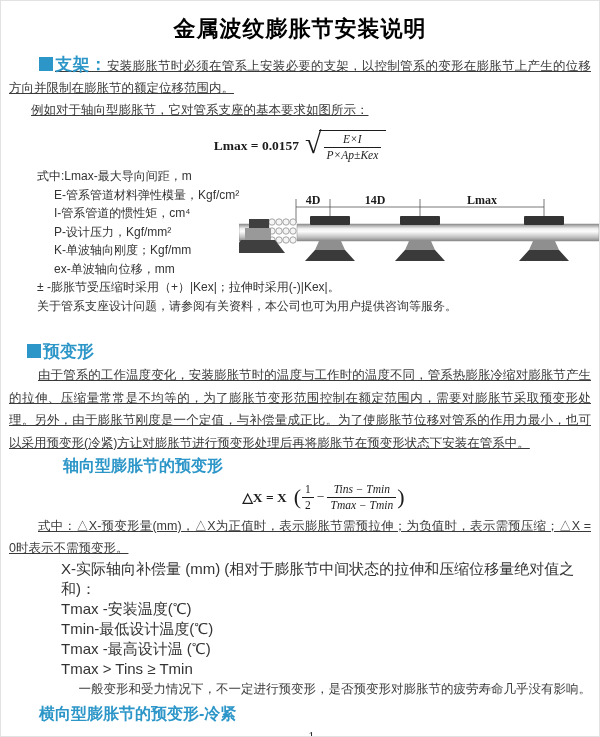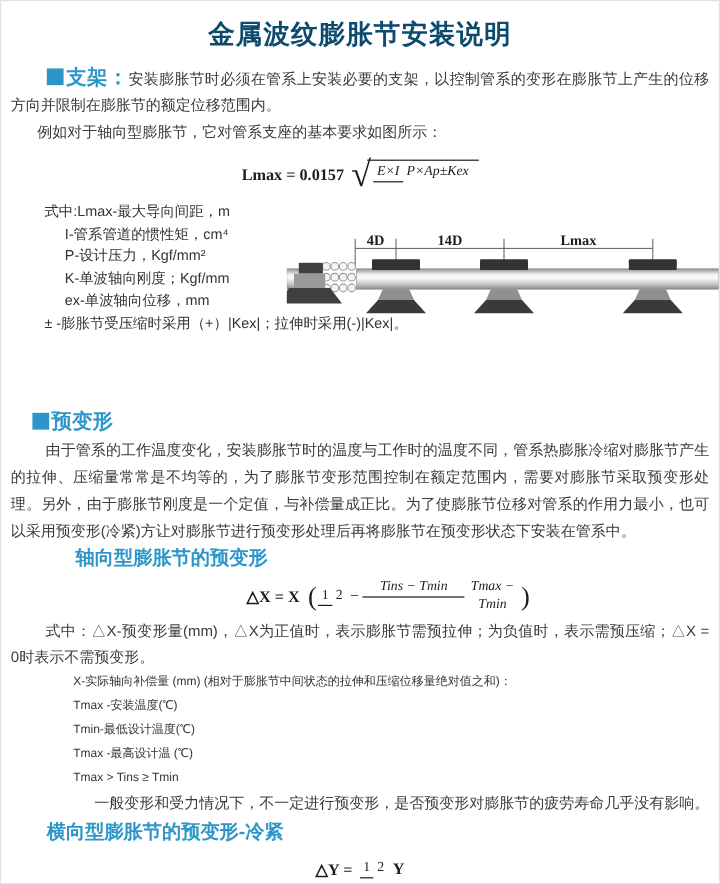--- a/index.html
+++ b/index.html
@@ -12,26 +12,26 @@
     font-family:"Liberation Sans", sans-serif;
     color:#3a3a3a;
     -webkit-font-smoothing:antialiased;
   }
   
   .doc-title {
     margin:13px 0 0;
     text-align:center;
     font-size:22px;
     font-weight:bold;
-    color:#0c4a6e;
+    color:#000000;
     letter-spacing:1px;
     line-height:30px;
   }
   
-  p { margin:0 8px; font-size:12.5px; line-height:22px; text-align:justify; }
+  p { margin:0 8px; font-size:12.5px; line-height:22px; text-align:justify;text-decoration:underline; }
   .intro-p { margin-top:10px; text-indent:30px; }
   .example-p { text-indent:22px; }
   .inline-head {
     font-size:17px; font-weight:bold; color:#2d96c8;
     text-indent:0; white-space:nowrap;
   }
   .sq {
     display:inline-block; width:14px; height:14px;
     background:#2d96c8; margin-right:2px; vertical-align:-1px;
   }
@@ -55,38 +55,38 @@
     font-size:13.5px;
   }
   .formula-1 { margin:6px 0 2px; height:38px; display:flex; align-items:center; justify-content:center; }
   .formula-2 { margin:4px 0 2px; height:34px; display:flex; align-items:center; justify-content:center;padding-left:48px; }
   .formula-3 { margin:5px 0 3px; height:30px; display:flex; align-items:center; justify-content:center; }
   .f-lhs { font-weight:bold; margin-right:6px; }
   .sqrt { display:inline-flex; }
   .sqrt-sign { font-size:30px; line-height:26px; font-weight:400; margin-right:-3px; }
   .sqrt-body { border-top:1.5px solid #1c1c1c; padding:1px 5px 0; }
   .frac {
-    display:inline-flex; flex-direction:row; align-items:flex-start;
+    display:inline-flex; flex-direction:column; align-items:flex-end;
     font-size:11.5px; line-height:1.3; vertical-align:middle;
   }
   .frac .fnum { border-bottom:1px solid #1c1c1c; padding:0 3px; width:100%; box-sizing:border-box; text-align:center; }
   .frac .fden { padding:0 3px; }
   .frac.ital { font-style:italic; }
   .paren { font-size:22px; font-weight:400; line-height:1; margin:0 1px; }
   .op { margin:0 3px; }
   .f-rhs { font-weight:bold; margin-left:4px; }
   
   .defs-wrap { position:relative; margin-top:2px; height:168px; }
   .def-line { font-size:12px; line-height:18.5px; color:#333; }
   .def-lead, .def-pm, .def-consult { margin-left:36px; }
   .def-item { margin-left:53px; }
   .pipe-svg { position:absolute; left:238px; top:26px; width:360px; height:85px; }
   
   .where-p { margin:0 8px; text-indent:29px; line-height:21.5px; }
-  .ax-item { margin-left:60px; font-size:10px; line-height:20px; color:#333; }
+  .ax-item { margin-left:60px; font-size:15px; line-height:20px; color:#333; }
   .ax-note { margin:0 8px 0 63px; font-size:12.5px; line-height:20px;text-align:right; }
   .predeform-p { margin-top:1px; text-indent:29px; line-height:22.5px; }
 </style>
 </head>
 <body>
 
 <h1 class="doc-title">金属波纹膨胀节安装说明</h1>
 
 <p class="intro-p"><span class="inline-head"><span class="sq"></span><span>支架：</span></span><span>安装膨胀节时必须在管系上安装必要的支架，以控制管系的变形在膨胀节上产生的位移方向并限制在膨胀节的额定位移范围内。</span></p>
 <p class="example-p">例如对于轴向型膨胀节，它对管系支座的基本要求如图所示：</p>
@@ -99,25 +99,27 @@
       <span class="frac ital">
         <span class="fnum">E×I</span>
         <span class="fden">P×Ap±Kex</span>
       </span>
     </span>
   </span>
 </div>
 
 <div class="defs-wrap">
   <div class="def-line def-lead">式中:Lmax-最大导向间距，m</div>
+  <div class="def-line def-item">E-管系管道材料弹性模量，Kgf/cm²</div>
   <div class="def-line def-item">I-管系管道的惯性矩，cm⁴</div>
   <div class="def-line def-item">P-设计压力，Kgf/mm²</div>
   <div class="def-line def-item">K-单波轴向刚度；Kgf/mm</div>
   <div class="def-line def-item">ex-单波轴向位移，mm</div>
   <div class="def-line def-pm">± -膨胀节受压缩时采用（+）|Kex|；拉伸时采用(-)|Kex|。</div>
+  <div class="def-line def-consult">关于管系支座设计问题，请参阅有关资料，本公司也可为用户提供咨询等服务。</div>
 
   <svg class="pipe-svg" viewBox="0 0 360 85" xmlns="http://www.w3.org/2000/svg">
     <defs>
       <linearGradient id="pipeGrad" x1="0" y1="0" x2="0" y2="1">
         <stop offset="0" stop-color="#8e8e8e"></stop>
         <stop offset="0.28" stop-color="#f2f2f2"></stop>
         <stop offset="0.45" stop-color="#fbfbfb"></stop>
         <stop offset="0.78" stop-color="#c0c0c0"></stop>
         <stop offset="1" stop-color="#8a8a8a"></stop>
       </linearGradient>

